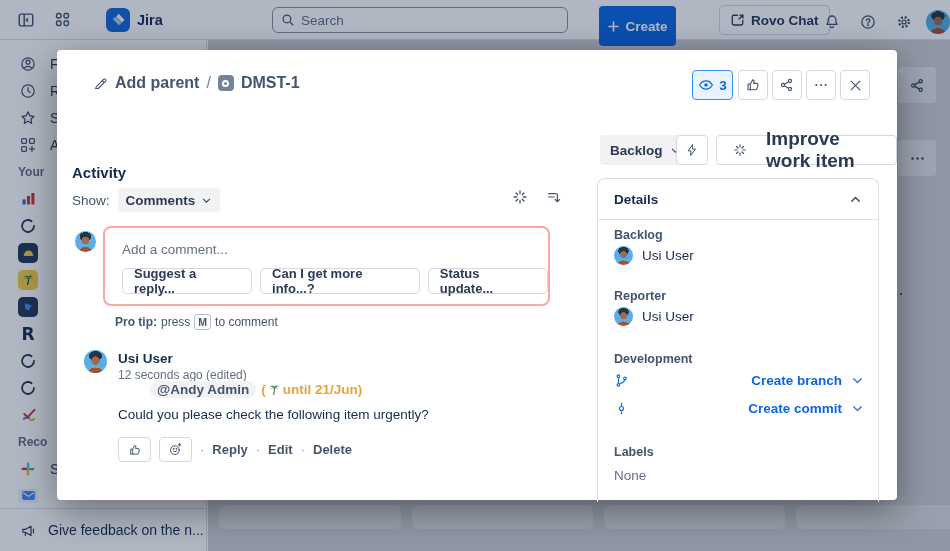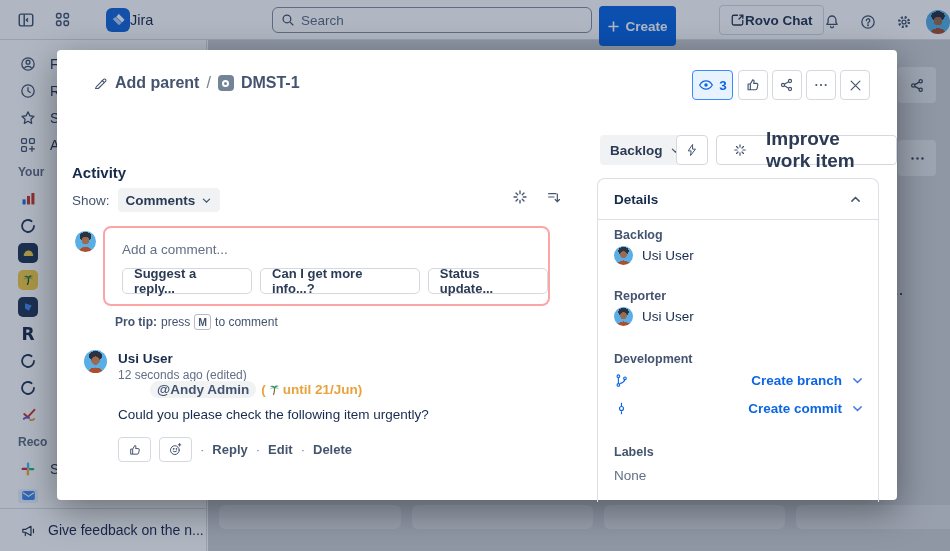--- a/index.html
+++ b/index.html
@@ -9,31 +9,31 @@
   .abs{position:absolute;}
   svg{display:block;}
 
   
   .topbar{position:absolute;left:0;top:0;width:950px;height:40px;background:#fff;
           border-bottom:1px solid #dcdfe4;display:flex;align-items:center;z-index:1;}
   .tb-icon{width:28px;height:28px;display:flex;align-items:center;justify-content:center;
            border-radius:4px;color:#44546F;}
   .jira-tile{width:24px;height:24px;border-radius:6px;background:#1868DB;display:flex;
              align-items:center;justify-content:center;margin-left:30px;}
-  .app-name{font-weight:normal;font-size:14.5px;color:#1e2b50;}
-  .searchbox{position:absolute;left:272px;top:7px;width:320px;height:26px;border:1px solid #8590a2;
+  .app-name{font-weight:bold;font-size:14.5px;margin-left:7px;color:#1e2b50;}
+  .searchbox{position:absolute;left:272px;top:7px;width:296px;height:26px;border:1px solid #8590a2;
              border-radius:6px;display:flex;align-items:center;padding:12px 8px;gap:6px;background:#fff;}
   .searchbox input{border:none;outline:none;width:100%;font-size:13.5px;color:#172B4D;
                    font-family:"Liberation Sans",sans-serif;background:transparent;}
   .searchbox input::placeholder{color:#626F86;}
   .create-btn{position:absolute;left:599px;top:6px;width:77px;height:40px;background:#0C66E4;color:#fff;
               border:none;border-radius:4px;font-weight:bold;font-size:13.5px;display:flex;
               align-items:center;justify-content:center;gap:5px;cursor:pointer;}
   .rovo-btn{position:absolute;left:719px;top:5px;height:30px;padding:13px 10px;background:#fff;
-            border:1px solid #d5d9df;border-radius:4px;display:flex;align-items:center;
+            border:1px solid #d5d9df;border-radius:4px;display:flex;align-items:center;gap:6px;
             font-weight:bold;font-size:13.5px;color:#2b3a55;}
   .tb-right{position:absolute;display:flex;align-items:center;}
   .avatar{border-radius:50%;
      background:
        radial-gradient(circle at 50% 46%, #9c6b4f 0 24%, rgba(0,0,0,0) 25%),
        radial-gradient(ellipse 28% 21% at 50% 26%, #2b3340 0 99%, rgba(0,0,0,0) 100%),
        radial-gradient(ellipse 34% 26% at 50% 102%, #a8502f 0 99%, rgba(0,0,0,0) 100%),
        #58aee5;
      display:inline-block;flex:none;}
 

